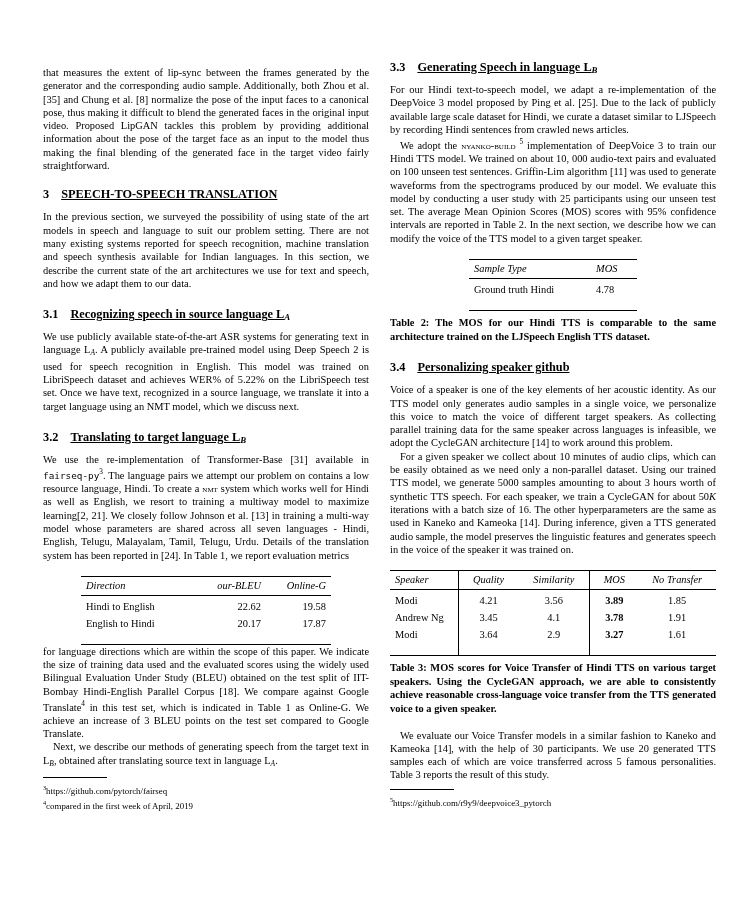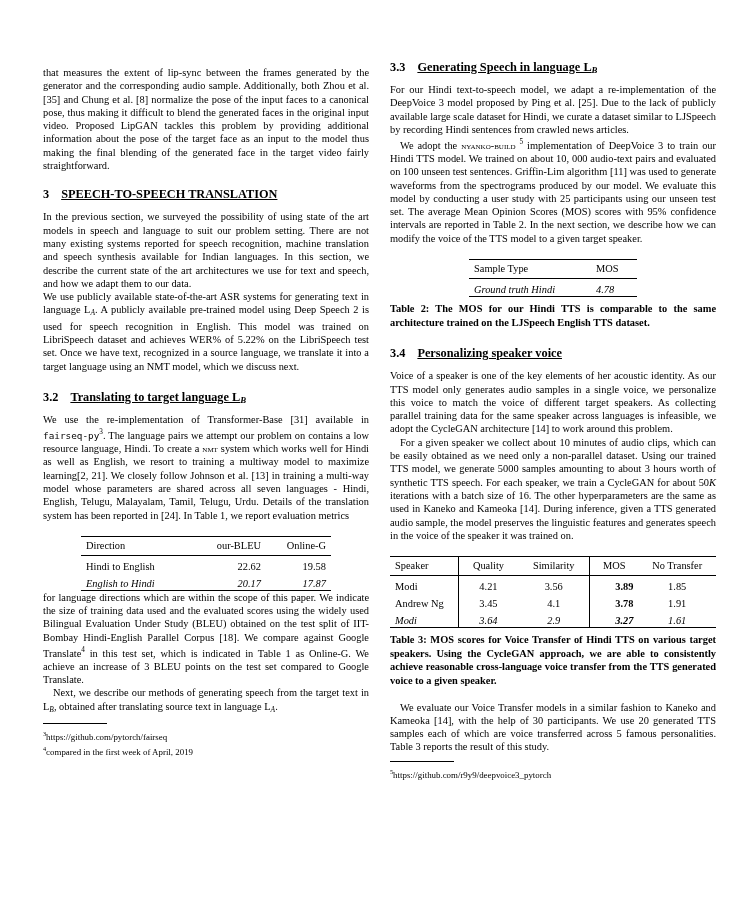--- a/index.html
+++ b/index.html
@@ -19,44 +19,45 @@
 
   .tk-sub{font-size:72%;font-style:italic;vertical-align:-2px;}
   .tk-sup{font-size:70%;vertical-align:34%;}
   .tk-sc{font-variant:small-caps;}
   .tk-mono{font-family:"DejaVu Sans Mono",monospace;font-size:90%;}
   .tk-i{font-style:italic;}
 
   .tablewrap{margin-top:14px;}
   table{border-collapse:collapse;margin:0 auto;}
   th,td{font-size:10.4px;line-height:13px;padding:2px 5px;font-weight:normal;white-space:nowrap;}
-  thead th{border-top:1.2px solid #000;border-bottom:0.8px solid #000;padding-bottom:3px;}
+  thead th{border-top:1.2px solid #000;border-bottom:0.8px solid #000;padding-bottom:3px;font-style:italic;}
   tbody tr:first-child td{padding-top:4px;}
-  tbody tr:last-child td{border-bottom:1.2px solid #000;padding-bottom:0;font-style:italic;}
+  tbody tr:last-child td{border-bottom:1.2px solid #000;padding-bottom:14px;}
   td.vr,th.vr{border-right:0.9px solid #000;}
   .al{text-align:left;} .ar{text-align:right;} .ac{text-align:center;}
-  td.bold{font-weight:bold;text-align:right;}
+  td.bold{font-weight:bold;}
 
   .caption{font-size:10.4px;line-height:13.6px;font-weight:bold;margin:5px 0 0;}
   .cap-center{text-align:center;}
   .cap-just{text-align:justify;font-family:Liberation Serif, serif;}
   .caption + .para{margin-top:13px;}
 
   .footnotes{margin-top:7px;}
   .fnrule{width:64px;border-top:0.9px solid #000;margin:0 0 4px 0;}
   .fn{font-size:8.9px;line-height:11.4px;margin:0;text-align:left;}
 </style>
 </head>
 <body>
 
 <div class="page">
   <div class="col col-left" id="col-left">
       <p class="para">that measures the extent of lip-sync between the frames generated by the generator and the corresponding audio sample. Additionally, both Zhou et al. [35] and Chung et al. [8] normalize the pose of the input faces to a canonical pose, thus making it difficult to blend the generated faces in the original input video. Proposed LipGAN tackles this problem by providing additional information about the pose of the target face as an input to the model thus making the final blending of the generated face in the target video fairly straightforward.</p>
       <div class="h1"><span class="hnum">3</span><span>SPEECH-TO-SPEECH TRANSLATION</span></div>
       <p class="para">In the previous section, we surveyed the possibility of using state of the art models in speech and language to suit our problem setting. There are not many existing systems reported for speech recognition, machine translation and speech synthesis available for Indian languages. In this section, we describe the current state of the art architectures we use for text and speech, and how we adapt them to our data.</p>
+      <div class="h2"><span class="hnum">3.1</span><span>Recognizing speech in source language L<span class="tk-sub">A</span></span></div>
       <p class="para">We use publicly available state-of-the-art ASR systems for generating text in language L<span class="tk-sub">A</span>. A publicly available pre-trained model using Deep Speech 2 is used for speech recognition in English. This model was trained on LibriSpeech dataset and achieves WER% of 5.22% on the LibriSpeech test set. Once we have text, recognized in a source language, we translate it into a target language using an NMT model, which we discuss next.</p>
       <div class="h2"><span class="hnum">3.2</span><span>Translating to target language L<span class="tk-sub">B</span></span></div>
       <p class="para">We use the re-implementation of Transformer-Base [31] available in <span class="tk-mono">fairseq-py</span><span class="tk-sup">3</span>. The language pairs we attempt our problem on contains a low resource language, Hindi. To create a <span class="tk-sc">nmt</span> system which works well for Hindi as well as English, we resort to training a multiway model to maximize learning[2, 21]. We closely follow Johnson et al. [13] in training a multi-way model whose parameters are shared across all seven languages - Hindi, English, Telugu, Malayalam, Tamil, Telugu, Urdu. Details of the translation system has been reported in [24]. In Table 1, we report evaluation metrics</p>
       <div class="tablewrap">
         <table>
           <thead>
             <tr>
               <th class="al" style="width: 110px;">Direction</th>
               <th class="ar" style="width: 55px;">our-BLEU</th>
               <th class="ar" style="width: 55px;">Online-G</th>
@@ -98,21 +99,21 @@
           </thead>
           <tbody>
             <tr>
               <td class="al">Ground truth Hindi</td>
               <td class="al">4.78</td>
             </tr>
           </tbody>
         </table>
       </div>
       <p class="caption cap-just">Table 2: The MOS for our Hindi TTS is comparable to the same architecture trained on the LJSpeech English TTS dataset.</p>
-      <div class="h2"><span class="hnum">3.4</span><span>Personalizing speaker voice</span></div>
+      <div class="h2"><span class="hnum">3.4</span><span>Personalizing speaker github</span></div>
       <p class="para">Voice of a speaker is one of the key elements of her acoustic identity. As our TTS model only generates audio samples in a single voice, we personalize this voice to match the voice of different target speakers. As collecting parallel training data for the same speaker across languages is infeasible, we adopt the CycleGAN architecture [14] to work around this problem.</p>
       <p class="para indent">For a given speaker we collect about 10 minutes of audio clips, which can be easily obtained as we need only a non-parallel dataset. Using our trained TTS model, we generate 5000 samples amounting to about 3 hours worth of synthetic TTS speech. For each speaker, we train a CycleGAN for about 50<span class="tk-i">K</span> iterations with a batch size of 16. The other hyperparameters are the same as used in Kaneko and Kameoka [14]. During inference, given a TTS generated audio sample, the model preserves the linguistic features and generates speech in the voice of the speaker it was trained on.</p>
       <div class="tablewrap">
         <table>
           <thead>
             <tr>
               <th class="al vr" style="width: 60px;">Speaker</th>
               <th class="ac" style="width: 54px;">Quality</th>
               <th class="ac vr" style="width: 66px;">Similarity</th>
               <th class="ac" style="width: 42px;">MOS</th>

